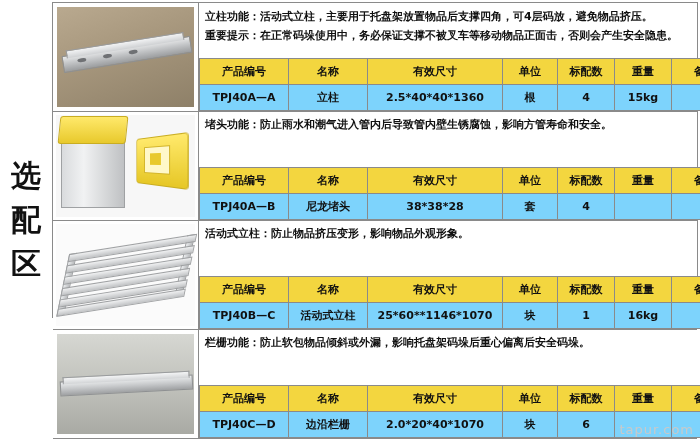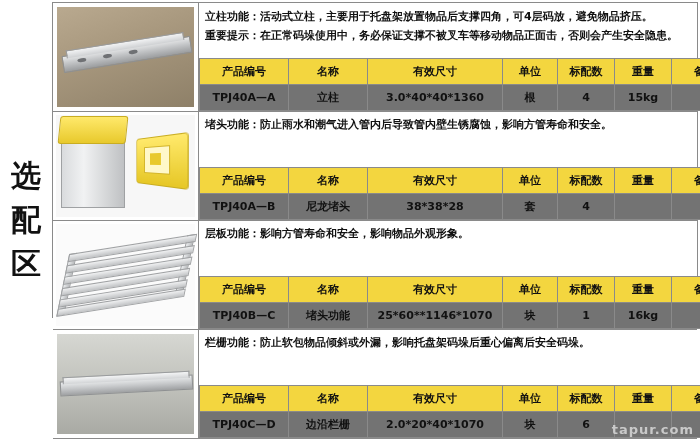--- a/index.html
+++ b/index.html
@@ -52,21 +52,21 @@
     border-collapse:collapse;width:100%;table-layout:fixed;
     margin-top:auto;
   }
   table.spec th,table.spec td{
     border:1px solid #8a8a8a;
     text-align:center;vertical-align:middle;
     height:25px;font-size:11px;font-weight:bold;color:#111;
     padding:0 3px;
   }
   table.spec th{background:#f3d63f;}
-  table.spec td{background:#737373;}
+  table.spec td{background:#7dd3fc;}
   .c1{width:82px;}
   .c2{width:72px;font-family:Liberation Serif, serif;}
   .c3{width:128px;}
   .c4{width:48px;}
   .c5{width:50px;}
   .c6{width:50px;margin-left:36px;}
   .c7{width:60px;}
 
   
   .ph{position:relative;width:100%;height:100%;}
@@ -142,21 +142,21 @@
     background:linear-gradient(180deg,#eceeef 0%,#c7c9cb 50%,#9fa1a3 100%);
     border:1px solid #8e9092;transform:rotate(-3deg);
   }
   .bar:after{
     content:"";position:absolute;left:2px;top:-5px;width:96%;height:6px;
     background:linear-gradient(180deg,#f4f5f6,#d2d4d6);
     border:1px solid #9a9c9e;border-bottom:none;
   }
 
   .watermark{
-    position:absolute;right:6px;bottom:3px;font-size:13px;font-weight:bold;
+    position:absolute;right:6px;bottom:3px;font-size:13px;font-weight:normal;
     color:#c9c9c9;letter-spacing:1px;
   }
 </style>
 </head>
 <body>
 
 <div id="page">
 
   <div class="left-label">
     <span>选</span>
@@ -189,21 +189,21 @@
             <th class="c2">名称</th>
             <th class="c3">有效尺寸</th>
             <th class="c4">单位</th>
             <th class="c5">标配数</th>
             <th class="c6">重量</th>
             <th class="c7">备注</th>
           </tr>
           <tr>
             <td>TPJ40A—A</td>
             <td>立柱</td>
-            <td>3.0*40*40*1360</td>
+            <td>2.5*40*40*1360</td>
             <td>根</td>
             <td>4</td>
             <td>15kg</td>
             <td></td>
           </tr>
         </tbody>
           </table>
       </div>
     </div>
 
@@ -256,36 +256,36 @@
             <div class="slat" style="top:11px;"></div>
             <div class="slat" style="top:22px;"></div>
             <div class="slat" style="top:33px;"></div>
             <div class="slat" style="top:44px;"></div>
             <div class="slat" style="top:53px;"></div>
           </div>
         </div>
       </div>
       <div class="info-cell">
         <div class="note">
-          <span>层板功能：影响方管寿命和安全，影响物品外观形象。</span>
+          <span>活动式立柱：防止物品挤压变形，影响物品外观形象。</span>
         </div>
         <table class="spec">
           <tbody>
               <tr>
             <th class="c1">产品编号</th>
             <th class="c2">名称</th>
             <th class="c3">有效尺寸</th>
             <th class="c4">单位</th>
             <th class="c5">标配数</th>
             <th class="c6">重量</th>
             <th class="c7">备注</th>
           </tr>
           <tr>
             <td>TPJ40B—C</td>
-            <td>堵头功能</td>
+            <td>活动式立柱</td>
             <td>25*60**1146*1070</td>
             <td>块</td>
             <td>1</td>
             <td>16kg</td>
             <td></td>
           </tr>
         </tbody>
           </table>
       </div>
     </div>

